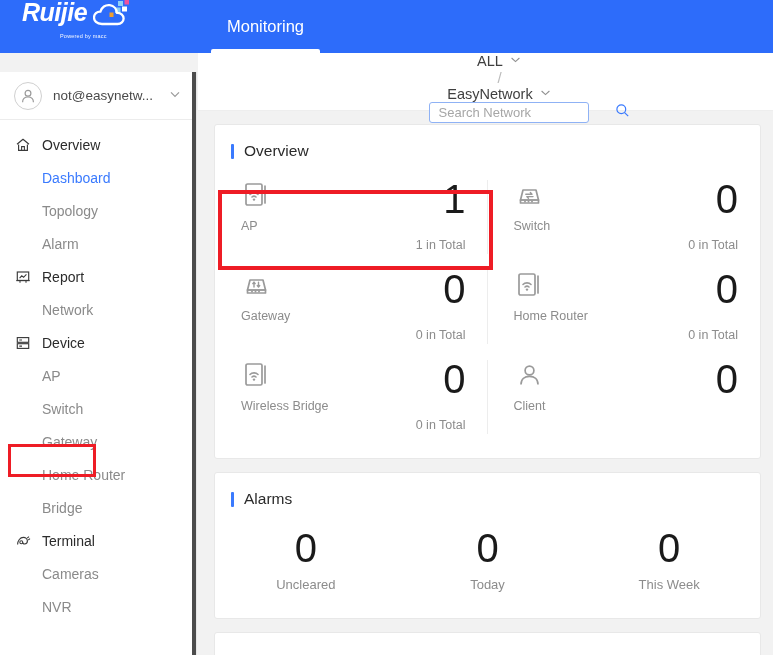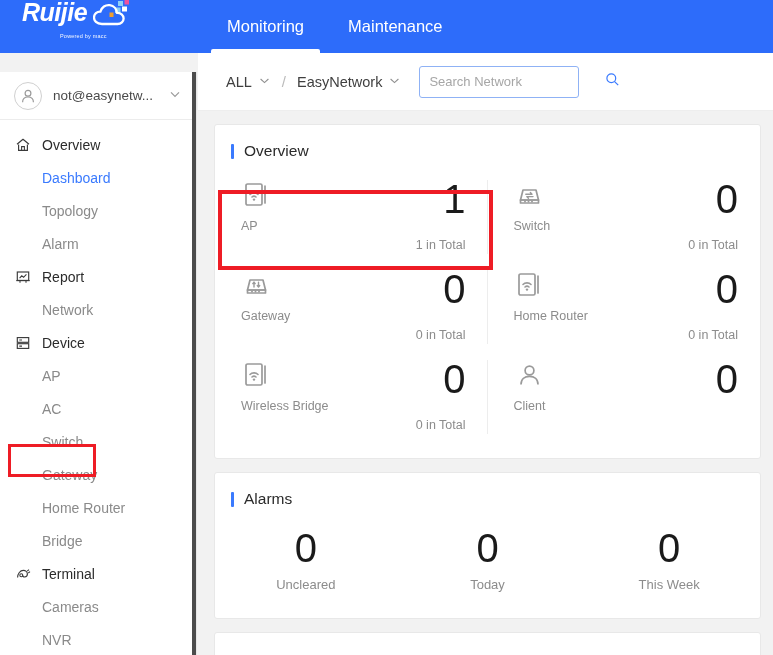--- a/index.html
+++ b/index.html
@@ -87,21 +87,21 @@
     background: #4c4c4c;
   }
 
   
   .content {
     position: absolute; left: 198px; top: 53px;
     width: 575px; height: 602px; background: #f2f2f2; overflow: hidden;
   }
   .crumbbar {
     height: 58px; background: #ffffff; display: flex; align-items: center;
-    padding-left: 28px; border-bottom: 1px solid #eeeeee;
+    padding-left: 28px; border-bottom: 1px solid #eeeeee; flex-direction: column;
   }
   .crumb { display: flex; align-items: center; font-size: 14.5px; color: #3f3f3f;
            cursor: pointer; }
   .crumb .cv { margin-left: 6px; }
   .crumb-sep { margin: 0 11px; color: #bbbbbb; font-size: 15px; }
   .search-box {
     margin-left: 18px; width: 160px; height: 32px; border: 1px solid #8fb2f5;
     border-radius: 3px; display: flex; align-items: center;
     padding: 0 9px; background: #fff; cursor: text;
   }
@@ -173,23 +173,20 @@
           <path d="M16.5 12.5 L20.5 12.5 L20.5 17 L16.5 17 Z" fill="#f0a030"></path>
         </svg>
       </span>
       <span class="logo-sub">Powered by macc</span>
     </div>
 
     <div class="nav">
       <div class="nav-item active">
         <span>Monitoring</span>
       </div>
-      <div class="nav-item">
-        <span>Maintenance</span>
-      </div>
     </div>
   </div>
 
   <div class="sidebar">
 
     <div class="user-row">
       <span class="avatar">
         <svg width="16" height="16" viewBox="0 0 16 16">
           <circle cx="8" cy="5.3" r="2.9" fill="none" stroke="#9a9a9a" stroke-width="1.2"></circle>
           <path d="M2.6 14.2 C2.6 10.6 5 9 8 9 C11 9 13.4 10.6 13.4 14.2" fill="none" stroke="#9a9a9a" stroke-width="1.2"></path>
@@ -250,23 +247,20 @@
             <path d="M4.3 5 L7 5 M4.3 11.1 L7 11.1" stroke="#3a3a3a" stroke-width="1.15"></path>
           </svg>
         </span>
         <span class="lbl">Device</span>
       </div>
 
       <div class="menu-item child">
         <span class="lbl">AP</span>
       </div>
       <div class="menu-item child">
-        <span class="lbl">AC</span>
-      </div>
-      <div class="menu-item child">
         <span class="lbl">Switch</span>
       </div>
       <div class="menu-item child">
         <span class="lbl">Gateway</span>
       </div>
       <div class="menu-item child">
         <span class="lbl">Home Router</span>
       </div>
       <div class="menu-item child">
         <span class="lbl">Bridge</span>

